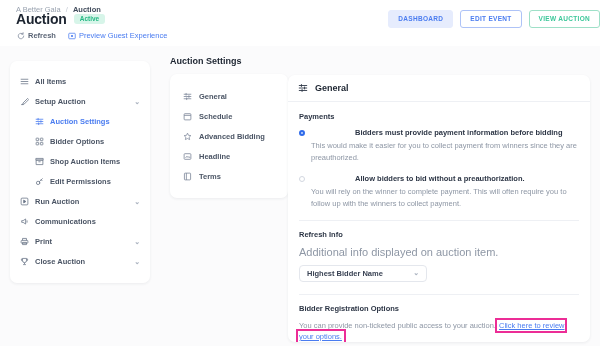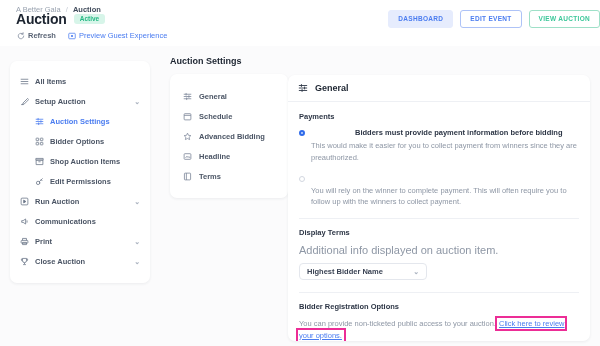--- a/index.html
+++ b/index.html
@@ -540,26 +540,27 @@
       <div class="group-label">Payments</div>
 
       <div class="radio-row">
         <span class="radio checked"></span>
         <span class="radio-label">Bidders must provide payment information before bidding</span>
       </div>
       <div class="radio-desc">This would make it easier for you to collect payment from winners since they are preauthorized.</div>
 
       <div class="radio-row">
         <span class="radio"></span>
+        <span class="radio-label">Allow bidders to bid without a preauthorization.</span>
       </div>
       <div class="radio-desc">You will rely on the winner to complete payment. This will often require you to follow up with the winners to collect payment.</div>
 
       <div class="divider"></div>
 
-      <div class="group-label">Display Terms</div>
+      <div class="group-label">Refresh Info</div>
       <div class="hint">Additional info displayed on auction item.</div>
 
       <div class="select">
         <span>Highest Bidder Name</span>
         <span class="chev-d">⌄</span>
       </div>
 
       <div class="divider"></div>
 
       <div class="group-label">Bidder Registration Options</div>

